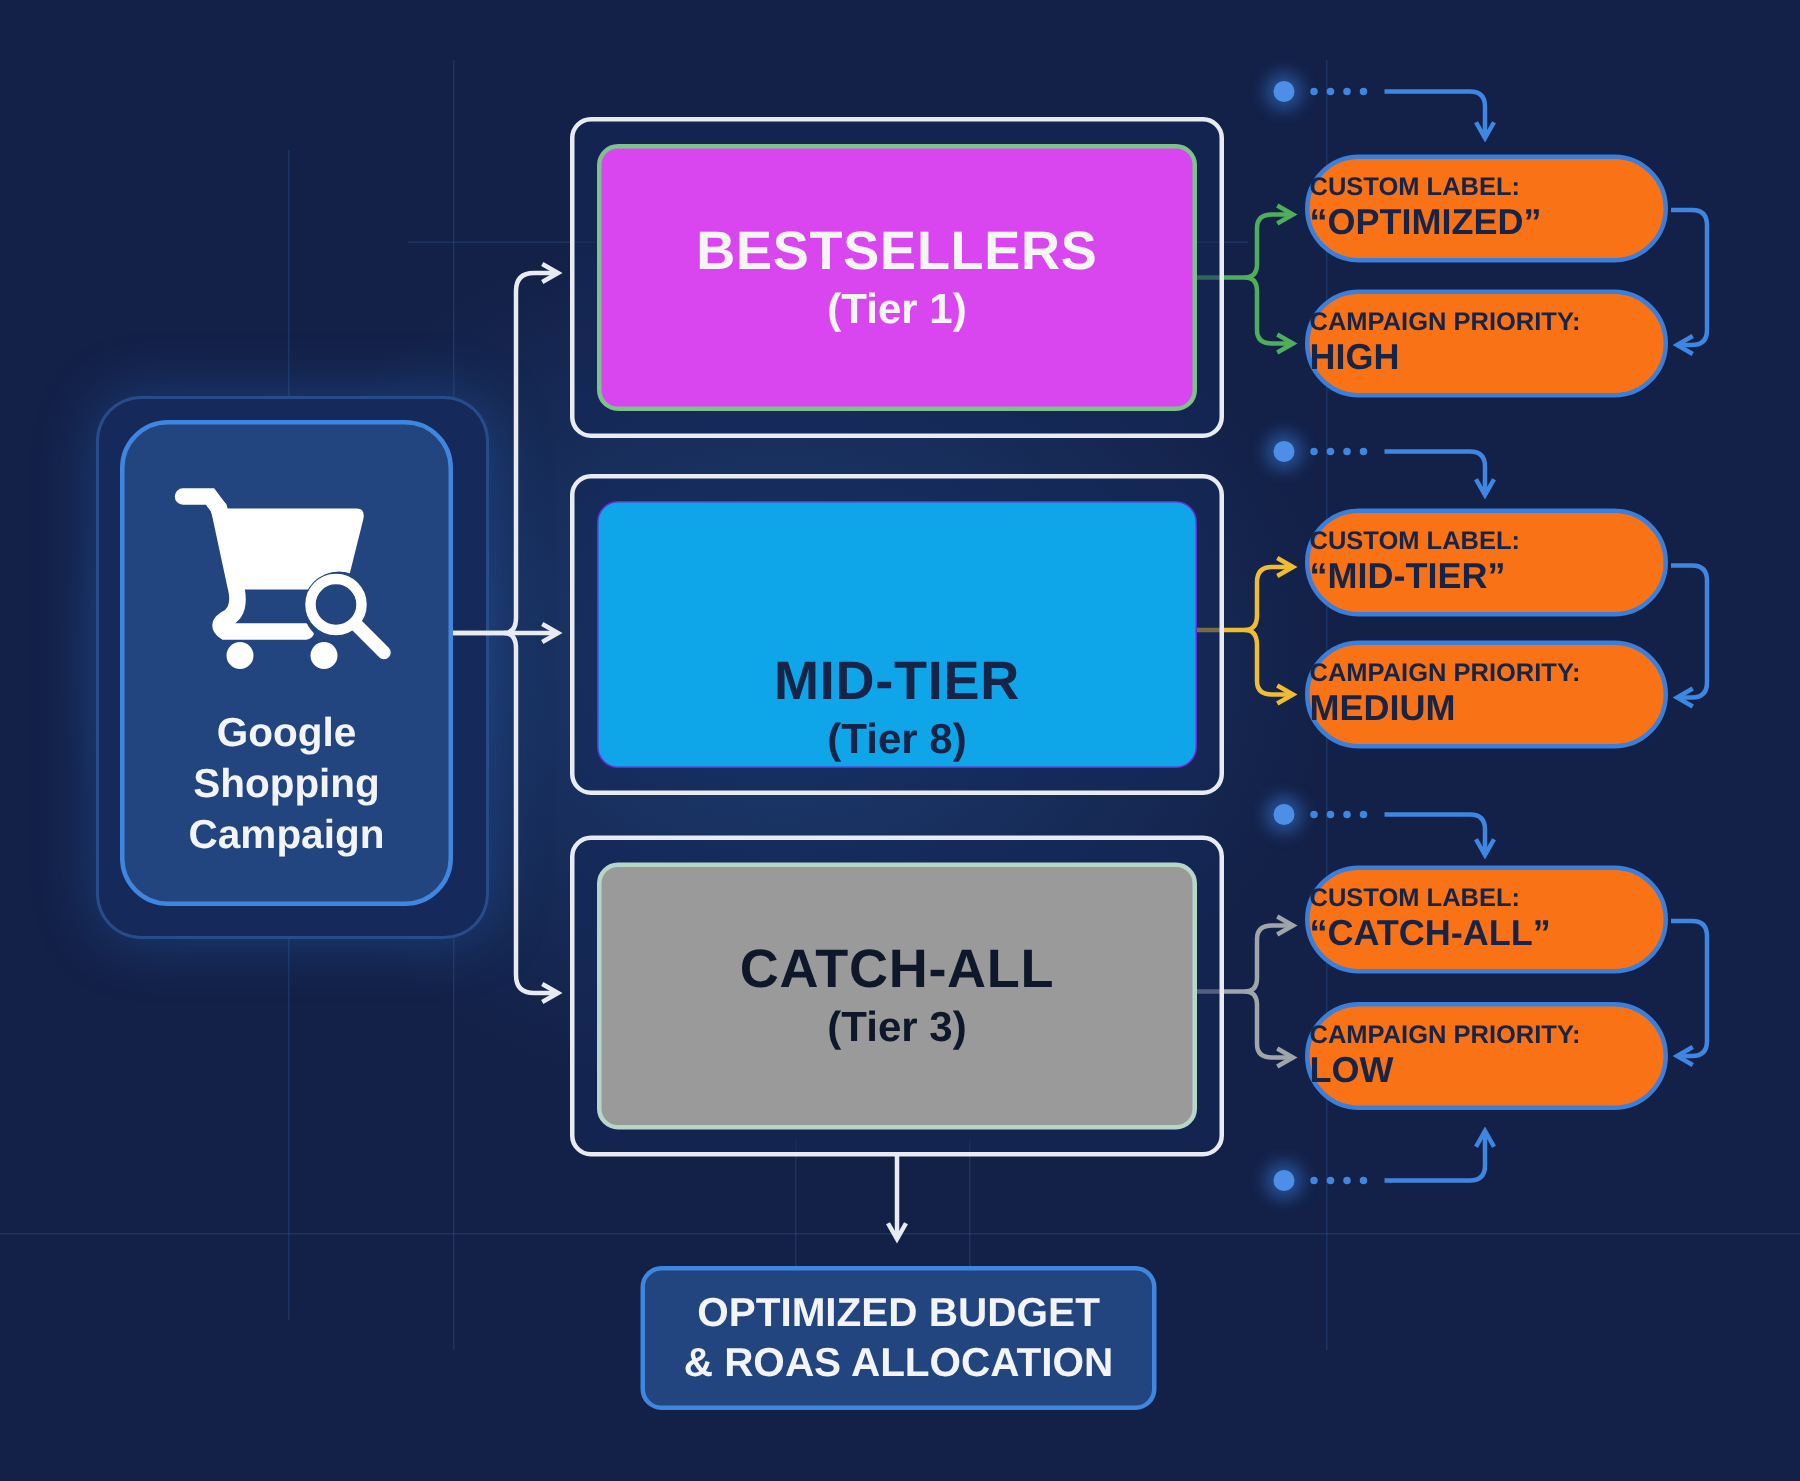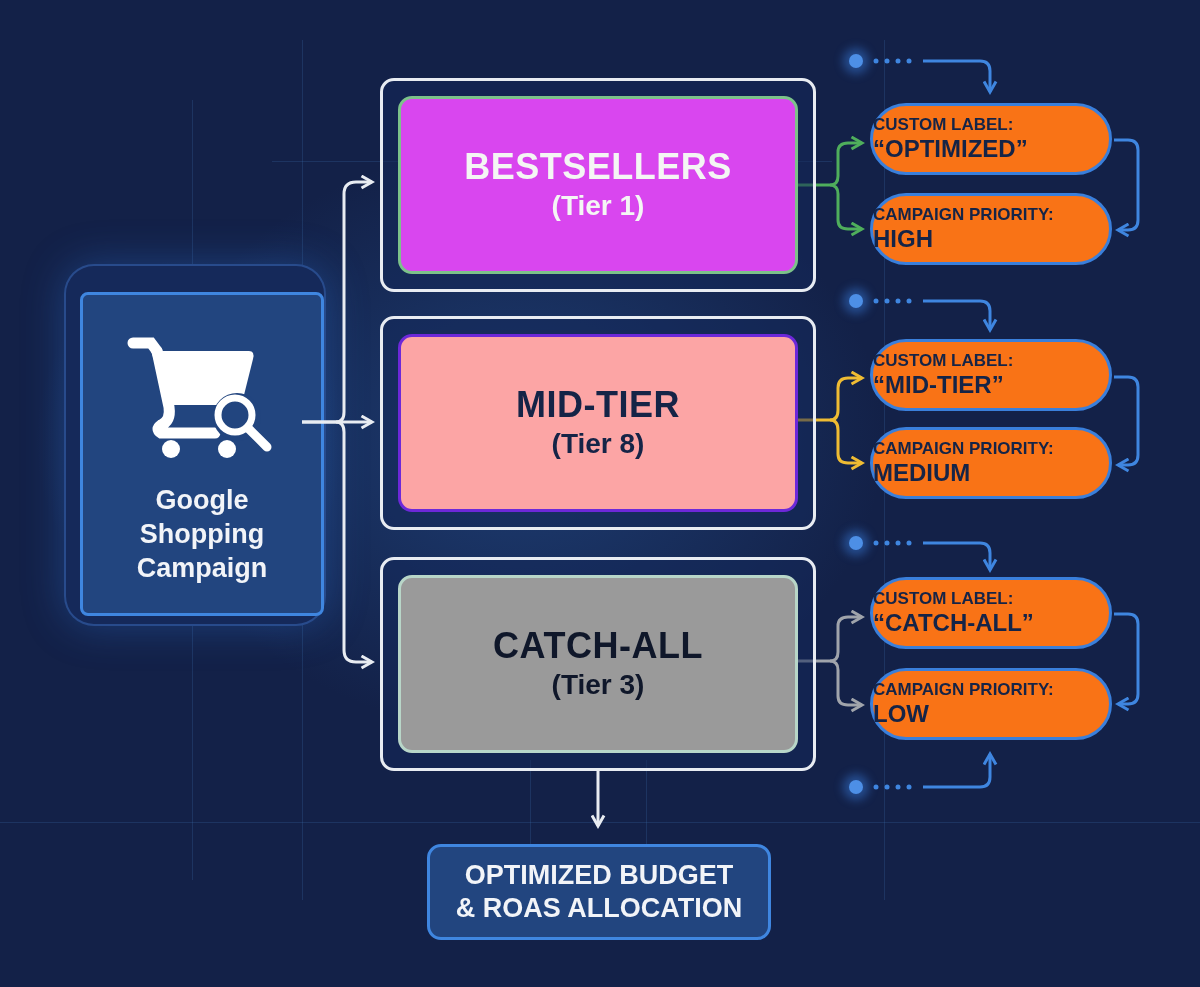--- a/index.html
+++ b/index.html
@@ -18,23 +18,23 @@
   svg.wires { position: absolute; left: 0; top: 0; }
 
   
   .source-outer {
     position: absolute; left: 64px; top: 264px; width: 258px; height: 358px;
     border-radius: 30px; background: #15295a;
     border: 2px solid rgba(60,110,190,0.5);
     box-shadow: 0 0 40px rgba(50,120,220,0.35);
   }
   .source-box {
-    position: absolute; left: 80px; top: 280px; width: 244px; height: 324px;
-    border-radius: 8px; background: #22457f; border: 3px solid #3f86e0;
-    box-sizing: border-box; display: flex; flex-direction: column; align-items: center; margin-top: 12px;
+    position: absolute; left: 80px; top: 280px; width: 222px; height: 324px;
+    border-radius: 32px; background: #22457f; border: 3px solid #3f86e0;
+    box-sizing: border-box; display: flex; flex-direction: column; align-items: center;
   }
   .source-icon { margin-top: 34px; }
   .source-title {
     margin-top: 24px; color: #f2f4f8; font-weight: bold; font-size: 27px;
     line-height: 34px; text-align: center; width: 200px;
   }
 
   
   .tier-frame {
     position: absolute; left: 380px; width: 436px; height: 214px;
@@ -180,21 +180,21 @@
 <div class="node" style="left:849px;top:536px;"></div>
 <div class="node" style="left:849px;top:780px;"></div>
 
 <div class="tier-frame" style="top:78px;"></div>
 <div class="tier-box" style="top:96px; background:#d946ef; border:3px solid #7cc28a; color:#f4f6f4;">
   <div class="tier-name">BESTSELLERS</div>
   <div class="tier-sub">(Tier 1)</div>
 </div>
 
 <div class="tier-frame" style="top:316px;"></div>
-<div class="tier-box" style="top:334px; background:#fca5a5; border:3px solid #6d28d9; color:#152447;">
+<div class="tier-box" style="top:334px; background:#0ea5e9; border:1px solid #6d28d9; color:#152447;justify-content:flex-end;">
   <div class="tier-name">MID-TIER</div>
   <div class="tier-sub">(Tier 8)</div>
 </div>
 
 <div class="tier-frame" style="top:557px;"></div>
 <div class="tier-box" style="top:575px; background:#9a9a9a; border:3px solid #b8d6c8; color:#0f172a;">
   <div class="tier-name">CATCH-ALL</div>
   <div class="tier-sub">(Tier 3)</div>
 </div>
 

